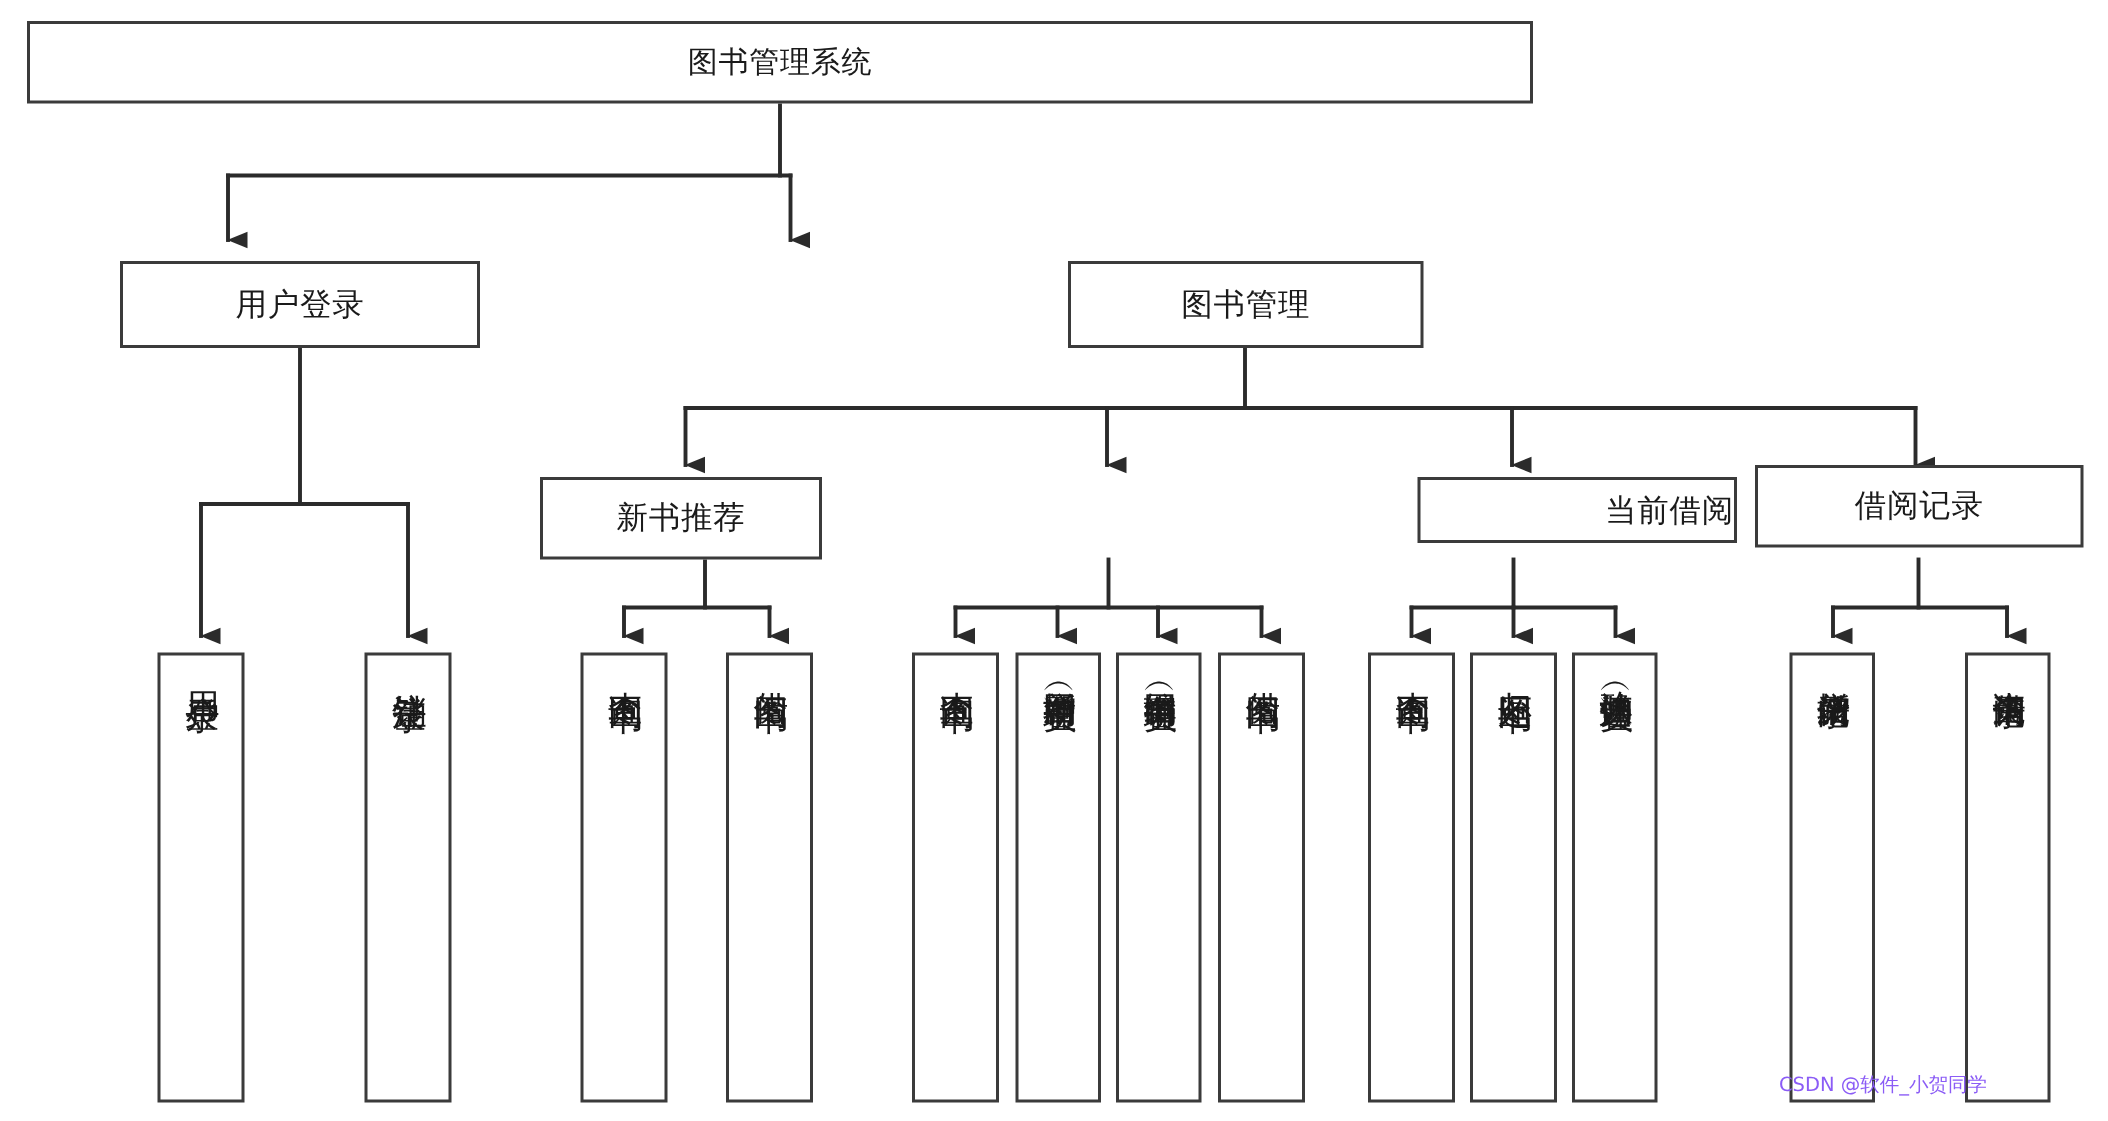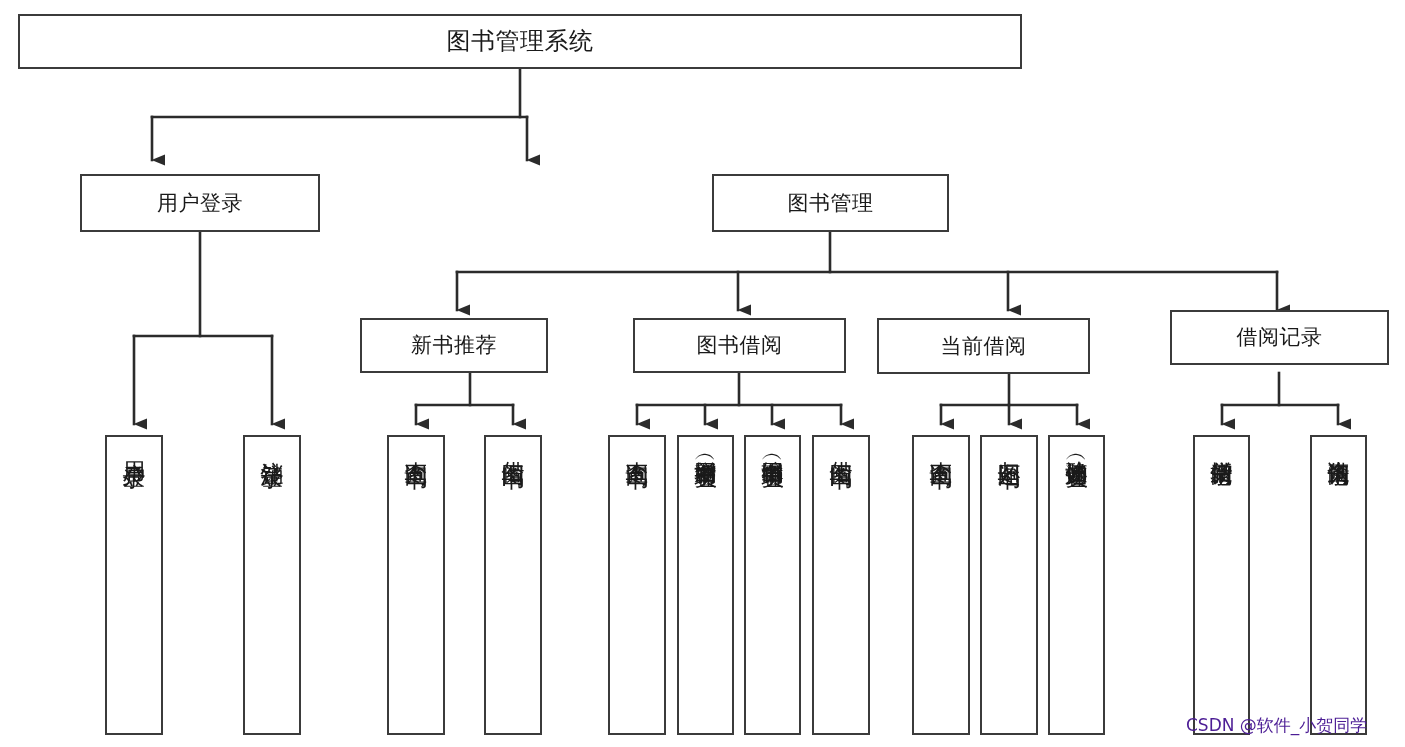--- a/index.html
+++ b/index.html
@@ -42,21 +42,21 @@
     text-align: center;
     line-height: 1.18;
     letter-spacing: 0.5px;
   }
   
   .node.h .lbl {
     font-size: 21px;
     white-space: nowrap;
   }
   .node.root .lbl {
-    font-size: 24px;
+    font-size: 20px;
   }
   
   .node.v {
     align-items: flex-start;
     justify-content: center;
     padding-top: 6px;
   }
   .node.v .lbl {
     writing-mode: vertical-rl;
     text-orientation: upright;
@@ -66,22 +66,22 @@
     white-space: normal;
   }
   .node.v.tall .lbl {
     font-size: 22px;
     letter-spacing: 1px;
   }
   .watermark {
     position: absolute;
     left: 1186px;
     top: 714px;
-    font-size: 17px;
-    color: #4c1d95;
+    font-size: 13px;
+    color: #8b5cf6;
     white-space: nowrap;
     z-index: 5;
     font-family: "DejaVu Sans", "Liberation Sans", sans-serif;
   }
 </style>
 </head>
 <body>
 
 <div id="canvas">
 
@@ -144,25 +144,22 @@
   </div>
 
   <div class="node h" style="left:712px; top:174px; width:237px; height:58px;">
     <span class="lbl">图书管理</span>
   </div>
 
   <div class="node h" style="left:360px; top:318px; width:188px; height:55px;">
     <span class="lbl">新书推荐</span>
   </div>
 
-  <div class="node h" style="left:633px; top:318px; width:213px; height:55px;">
-    <span class="lbl">图书借阅</span>
-  </div>
-
-  <div class="node h" style="left:877px; top:318px; width:213px; height:56px;">
+
+  <div class="node h" style="left:945px; top:318px; width:213px; height:44px;justify-content:flex-end;">
     <span class="lbl">当前借阅</span>
   </div>
 
   <div class="node h" style="left:1170px; top:310px; width:219px; height:55px;">
     <span class="lbl">借阅记录</span>
   </div>
 
   <div class="node v" style="left:105px; top:435px; width:58px; height:300px;">
     <span class="lbl">用户登录</span>
   </div>

